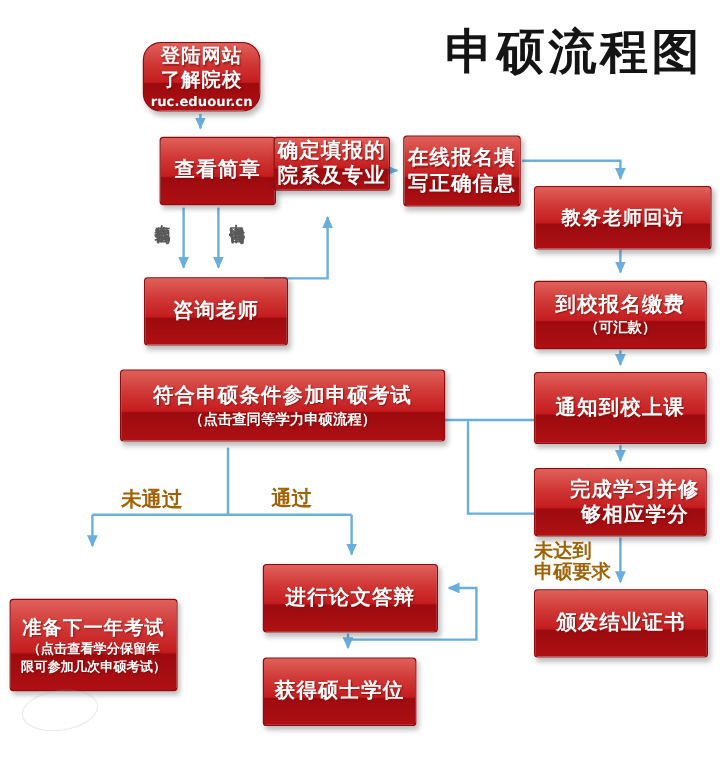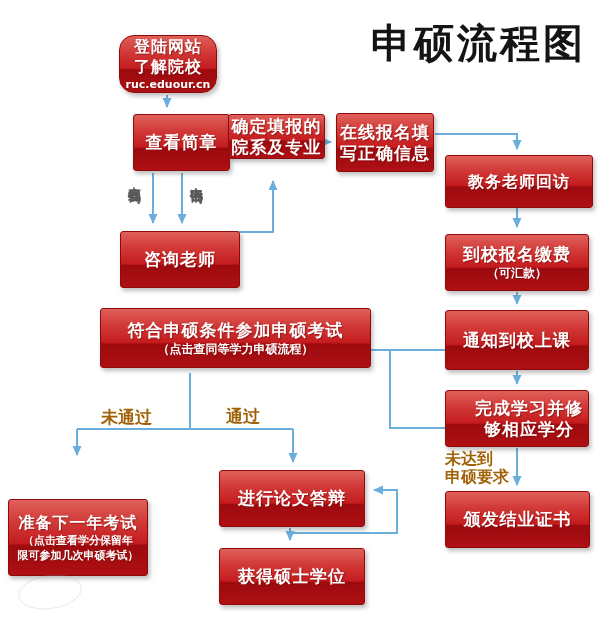--- a/index.html
+++ b/index.html
@@ -128,21 +128,21 @@
   <div class="node" style="left:8px;top:463px;width:140px;height:77px;margin-top:36px;">
     <div class="main sm">准备下一年考试</div>
     <div class="sub xs">（点击查看学分保留年</div>
     <div class="sub xs">限可参加几次申硕考试）</div>
   </div>
 
   <div class="node" style="left:219px;top:470px;width:146px;height:57px;">
     <div class="main">进行论文答辩</div>
   </div>
 
-  <div class="node" style="left:219px;top:548px;width:146px;height:57px;">
+  <div class="node" style="left:219px;top:548px;width:128px;height:57px;">
     <div class="main">获得硕士学位</div>
   </div>
 
   <div class="vlabel" style="left:125px;top:177px;height:54px;">在线咨询</div>
   <div class="vlabel" style="left:187px;top:177px;height:54px;">电话咨询</div>
   <div class="flowlabel" style="left:101px;top:408px;font-size:17px;">未通过</div>
   <div class="flowlabel" style="left:226px;top:407px;font-size:17px;">通过</div>
   <div class="flowlabel" style="left:445px;top:450px;">未达到
 申硕要求</div>
 

